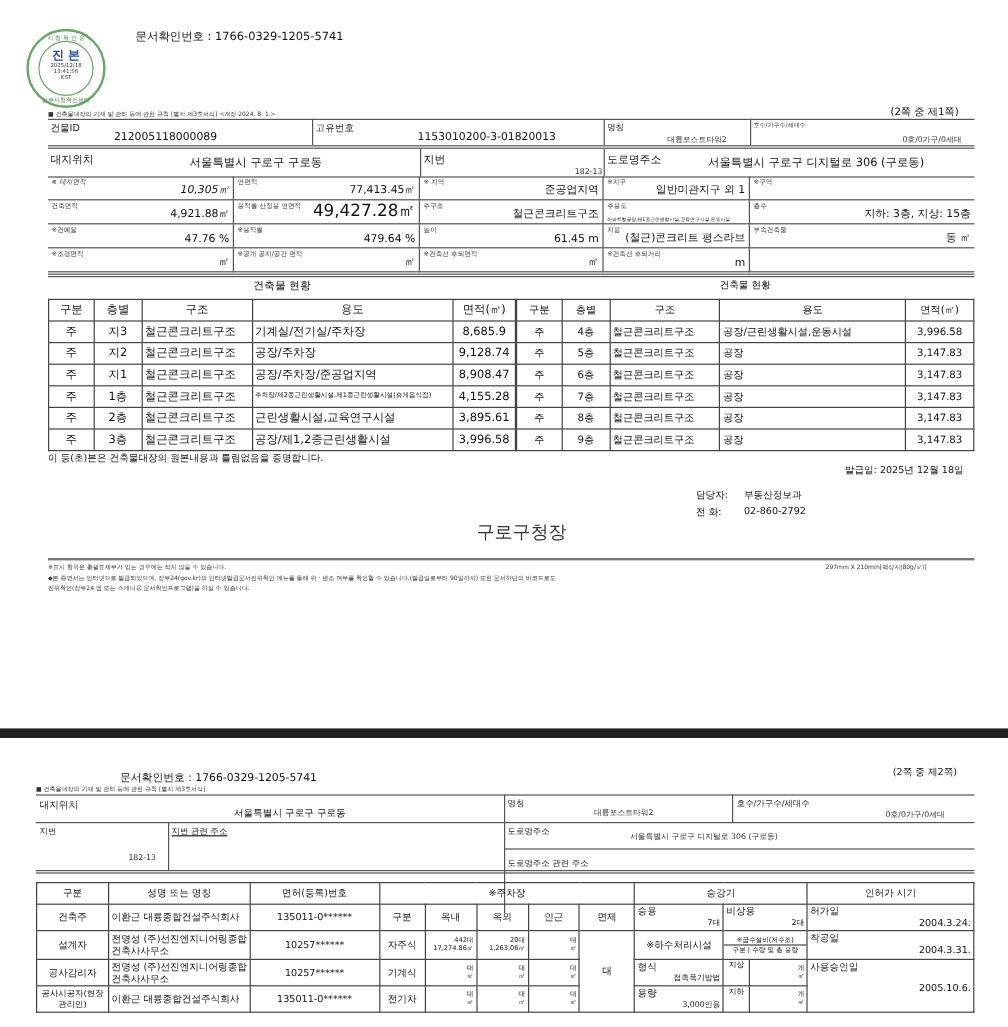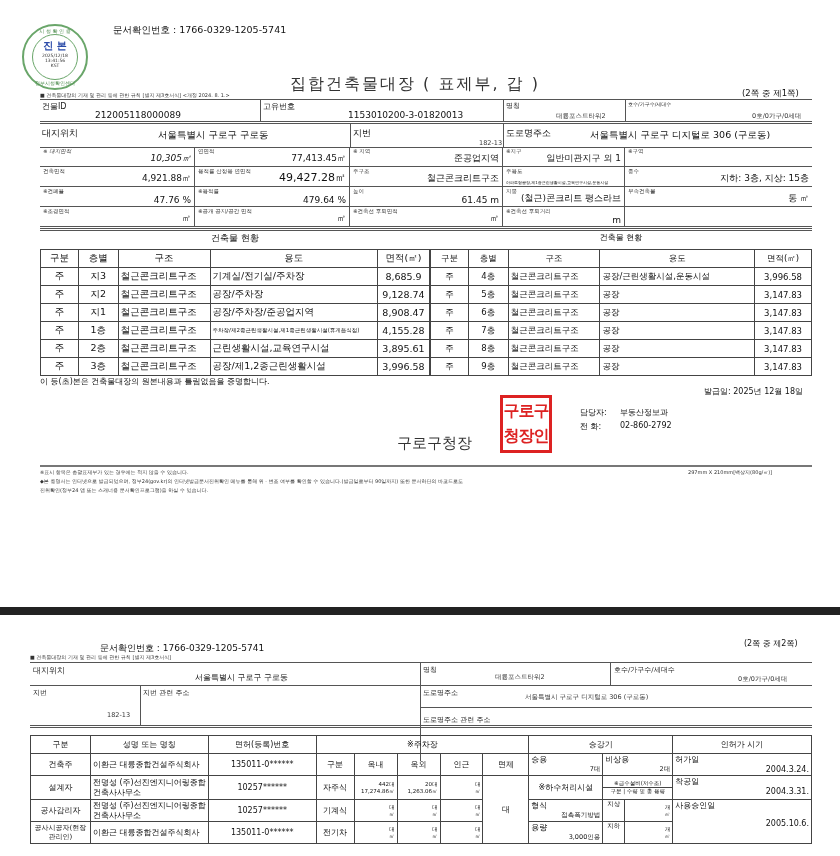--- a/index.html
+++ b/index.html
@@ -34,21 +34,20 @@
     <div class="inner">
       <div style="font-size:10px;color:#2a4aa8;font-weight:bold;margin-top:4px;">진 본</div>
       <div class="tiny" style="font-size:4.5px;line-height:5px;">2025/12/18</div>
       <div class="tiny" style="font-size:4.5px;line-height:5px;">13:41:56</div>
       <div class="tiny" style="font-size:4.5px;line-height:5px;">KST</div>
     </div>
     <div class="abs tiny" style="left:6px;top:54px;width:50px;text-align:center;color:#4a8a4a;">정부시청확인센터</div>
   </div>
 
   <div class="abs" style="left:113px;top:24px;font-size:9.5px;">문서확인번호 : 1766-0329-1205-5741</div>
-  <div class="abs" style="left:290px;top:74px;font-size:16px;letter-spacing:2px;color:#333;">집합건축물대장 ( 표제부, 갑 )</div>
   <div class="abs" style="left:742px;top:88px;font-size:8.5px;">(2쪽 중 제1쪽)</div>
   <div class="abs tiny" style="left:40px;top:92px;">■ 건축물대장의 기재 및 관리 등에 관한 규칙 [별지 제3호서식] &lt;개정 2024. 8. 1.&gt;</div>
 
   <div class="hline" style="left:40px;top:99px;width:772px;"></div>
   <div class="abs lbl" style="left:42px;top:101px;font-size:8px;">건물ID</div>
   <div class="abs val" style="left:95px;top:110px;font-size:9px;">212005118000089</div>
   <div class="vline" style="left:260px;top:99px;height:22px;"></div>
   <div class="abs lbl" style="left:263px;top:101px;font-size:8px;">고유번호</div>
   <div class="abs val" style="left:348px;top:110px;font-size:9px;">1153010200-3-01820013</div>
   <div class="vline" style="left:503px;top:99px;height:22px;"></div>
@@ -89,21 +88,21 @@
       <div class="abs" style="left: 625px; top: 147px; width: 187px; height: 20px; border-right: none; border-bottom: 1px solid rgb(85, 85, 85);">
         <div class="abs tiny" style="left: 3px; top: 1px; font-size: 5.5px;">※구역</div>
         <div class="abs" style="right: 3px; bottom: 1px; font-size: 9px; white-space: nowrap;"></div>
       </div>
       <div class="abs" style="left: 40px; top: 167px; width: 155px; height: 20px; border-right: 1px solid rgb(85, 85, 85); border-bottom: 1px solid rgb(85, 85, 85);">
         <div class="abs tiny" style="left: 3px; top: 1px; font-size: 5.5px;">건축면적</div>
         <div class="abs" style="right: 3px; bottom: 1px; font-size: 9px; white-space: nowrap;">4,921.88㎡</div>
       </div>
       <div class="abs" style="left: 195px; top: 167px; width: 155px; height: 20px; border-right: 1px solid rgb(85, 85, 85); border-bottom: 1px solid rgb(85, 85, 85);">
         <div class="abs tiny" style="left: 3px; top: 1px; font-size: 5.5px;">용적률 산정용 연면적</div>
-        <div class="abs" style="right: 3px; bottom: 1px; font-size: 11px; white-space: nowrap;">49,427.28㎡</div>
+        <div class="abs" style="right: 3px; bottom: 1px; font-size: 14px; white-space: nowrap;">49,427.28㎡</div>
       </div>
       <div class="abs" style="left: 350px; top: 167px; width: 153px; height: 20px; border-right: 1px solid rgb(85, 85, 85); border-bottom: 1px solid rgb(85, 85, 85);">
         <div class="abs tiny" style="left: 3px; top: 1px; font-size: 5.5px;">주구조</div>
         <div class="abs" style="right: 3px; bottom: 1px; font-size: 9px; white-space: nowrap;">철근콘크리트구조</div>
       </div>
       <div class="abs" style="left: 503px; top: 167px; width: 122px; height: 20px; border-right: 1px solid rgb(85, 85, 85); border-bottom: 1px solid rgb(85, 85, 85);">
         <div class="abs tiny" style="left: 3px; top: 1px; font-size: 5.5px;">주용도</div>
         <div class="abs" style="right: auto; bottom: 1px; font-size: 4px; white-space: nowrap; left: 3px;">아파트형공장,제1종근린생활시설,교육연구시설,운동시설</div>
       </div>
       <div class="abs" style="left: 625px; top: 167px; width: 187px; height: 20px; border-right: none; border-bottom: 1px solid rgb(85, 85, 85);">
@@ -281,24 +280,20 @@
       </tbody>
   </table>
 
   <div class="abs" style="left:40px;top:376px;font-size:8px;">이 등(초)본은 건축물대장의 원본내용과 틀림없음을 증명합니다.</div>
   <div class="abs" style="left:704px;top:386px;font-size:8px;">발급일: 2025년 12월 18일</div>
   <div class="abs" style="left:580px;top:407px;font-size:8px;">담당자:</div>
   <div class="abs" style="left:620px;top:407px;font-size:8px;">부동산정보과</div>
   <div class="abs" style="left:580px;top:421px;font-size:8px;">전   화:</div>
   <div class="abs" style="left:620px;top:421px;font-size:8px;">02-860-2792</div>
   <div class="abs" style="left:397px;top:434px;font-size:15px;color:#333;">구로구청장</div>
-  <div class="seal-red">
-    <div>구로구</div>
-    <div>청장인</div>
-  </div>
 
   <div class="hline" style="left:40px;top:465px;width:772px;background:#777;height:2px;"></div>
   <div class="abs tiny" style="left:40px;top:469px;">※표시 항목은 총괄표제부가 있는 경우에는 적지 않을 수 있습니다.</div>
   <div class="abs tiny" style="left:688px;top:469px;">297mm X 210mm[백상지(80g/㎡)]</div>
   <div class="abs tiny" style="left:40px;top:478px;">◆본 증명서는 인터넷으로 발급되었으며, 정부24(gov.kr)의 인터넷발급문서진위확인 메뉴를 통해 위 · 변조 여부를 확인할 수 있습니다.(발급일로부터 90일까지) 또한 문서하단의 바코드로도</div>
   <div class="abs tiny" style="left:40px;top:487px;">진위확인(정부24 앱 또는 스캐너용 문서확인프로그램)을 하실 수 있습니다.</div>
 </div>
 
 <div class="sep"></div>
 
@@ -314,21 +309,21 @@
   <div class="abs lbl" style="left:423px;top:50px;">명칭</div>
   <div class="abs small" style="left:495px;top:58px;">대륭포스트타워2</div>
   <div class="vline" style="left:610px;top:47px;height:23px;"></div>
   <div class="abs lbl" style="left:614px;top:50px;">호수/가구수/세대수</div>
   <div class="abs small" style="left:738px;top:60px;">0호/0가구/0세대</div>
 
   <div class="hline" style="left:30px;top:70px;width:782px;"></div>
   <div class="abs lbl" style="left:33px;top:73px;">지번</div>
   <div class="abs small" style="left:107px;top:96px;">182-13</div>
   <div class="vline" style="left:140px;top:70px;height:40px;"></div>
-  <div class="abs lbl" style="left:143px;top:73px;">지번 관련 주소</div>
+  <div class="abs lbl" style="left:143px;top:73px;text-decoration:underline;">지번 관련 주소</div>
   <div class="abs lbl" style="left:423px;top:73px;">도로명주소</div>
   <div class="abs small" style="left:525px;top:78px;">서울특별시 구로구 디지털로 306 (구로동)</div>
   <div class="hline" style="left:420px;top:92px;width:392px;"></div>
   <div class="abs lbl" style="left:423px;top:100px;">도로명주소 관련 주소</div>
   <div class="dline" style="left:30px;top:110px;width:782px;"></div>
 
   <table style="left:30px;top:120px;width:782px;font-size:8px;">
     <colgroup>
       <col style="width:60px">
         <col style="width:118px">

